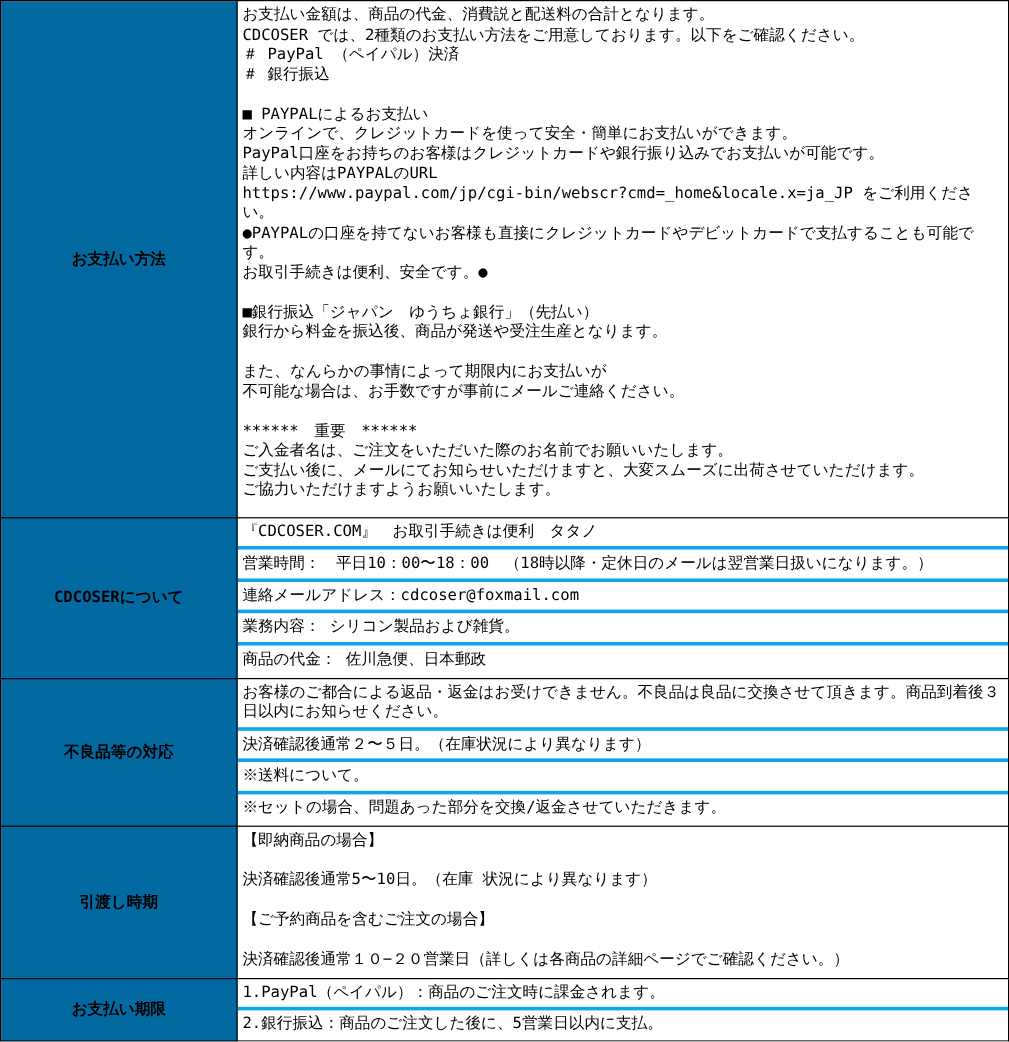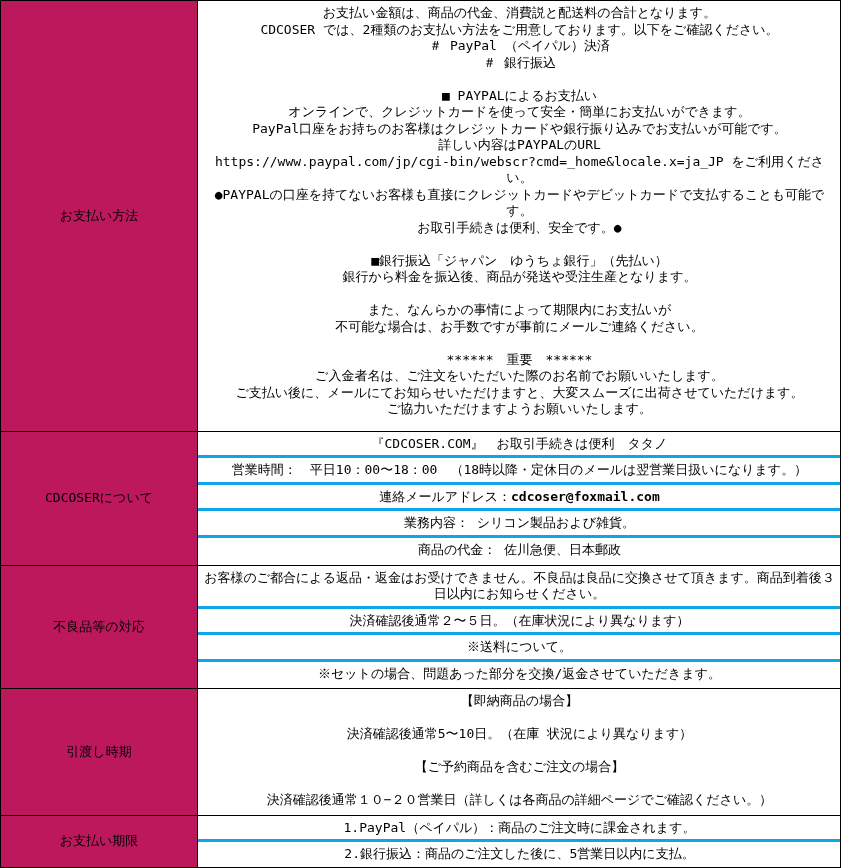--- a/index.html
+++ b/index.html
@@ -17,37 +17,37 @@
     table-layout: fixed;
     flex: 1 1 auto;
   }
   table.info-table td {
     border: 1px solid #000000;
   }
   td.label-cell {
     width: 197px;
     text-align: center;
     vertical-align: middle;
-    font-weight: normal;
+    font-weight: bold;
     padding: 3px 2px;
-    background: #be185d;
+    background: #0369a1;
   }
   td.content-cell {
     vertical-align: top;
     padding: 0;
   }
-  .block { padding: 4px 3px 3px 4px; text-align: center; }
+  .block { padding: 4px 3px 3px 4px; }
   .block + .block { border-top: 3px solid #0ea5e9; }
   .line {
     line-height: 16.5px;
     min-height: 16.5px;
     white-space: pre-wrap;
     word-break: break-all;
   }
-  .bold { font-weight: bold; }
+  .bold { font-weight: normal; }
 </style>
 </head>
 <body>
 
 <div class="page">
   <table class="info-table">
     <tbody id="table-body">
         <tr>
           <td class="label-cell">お支払い方法</td>
           <td class="content-cell">

